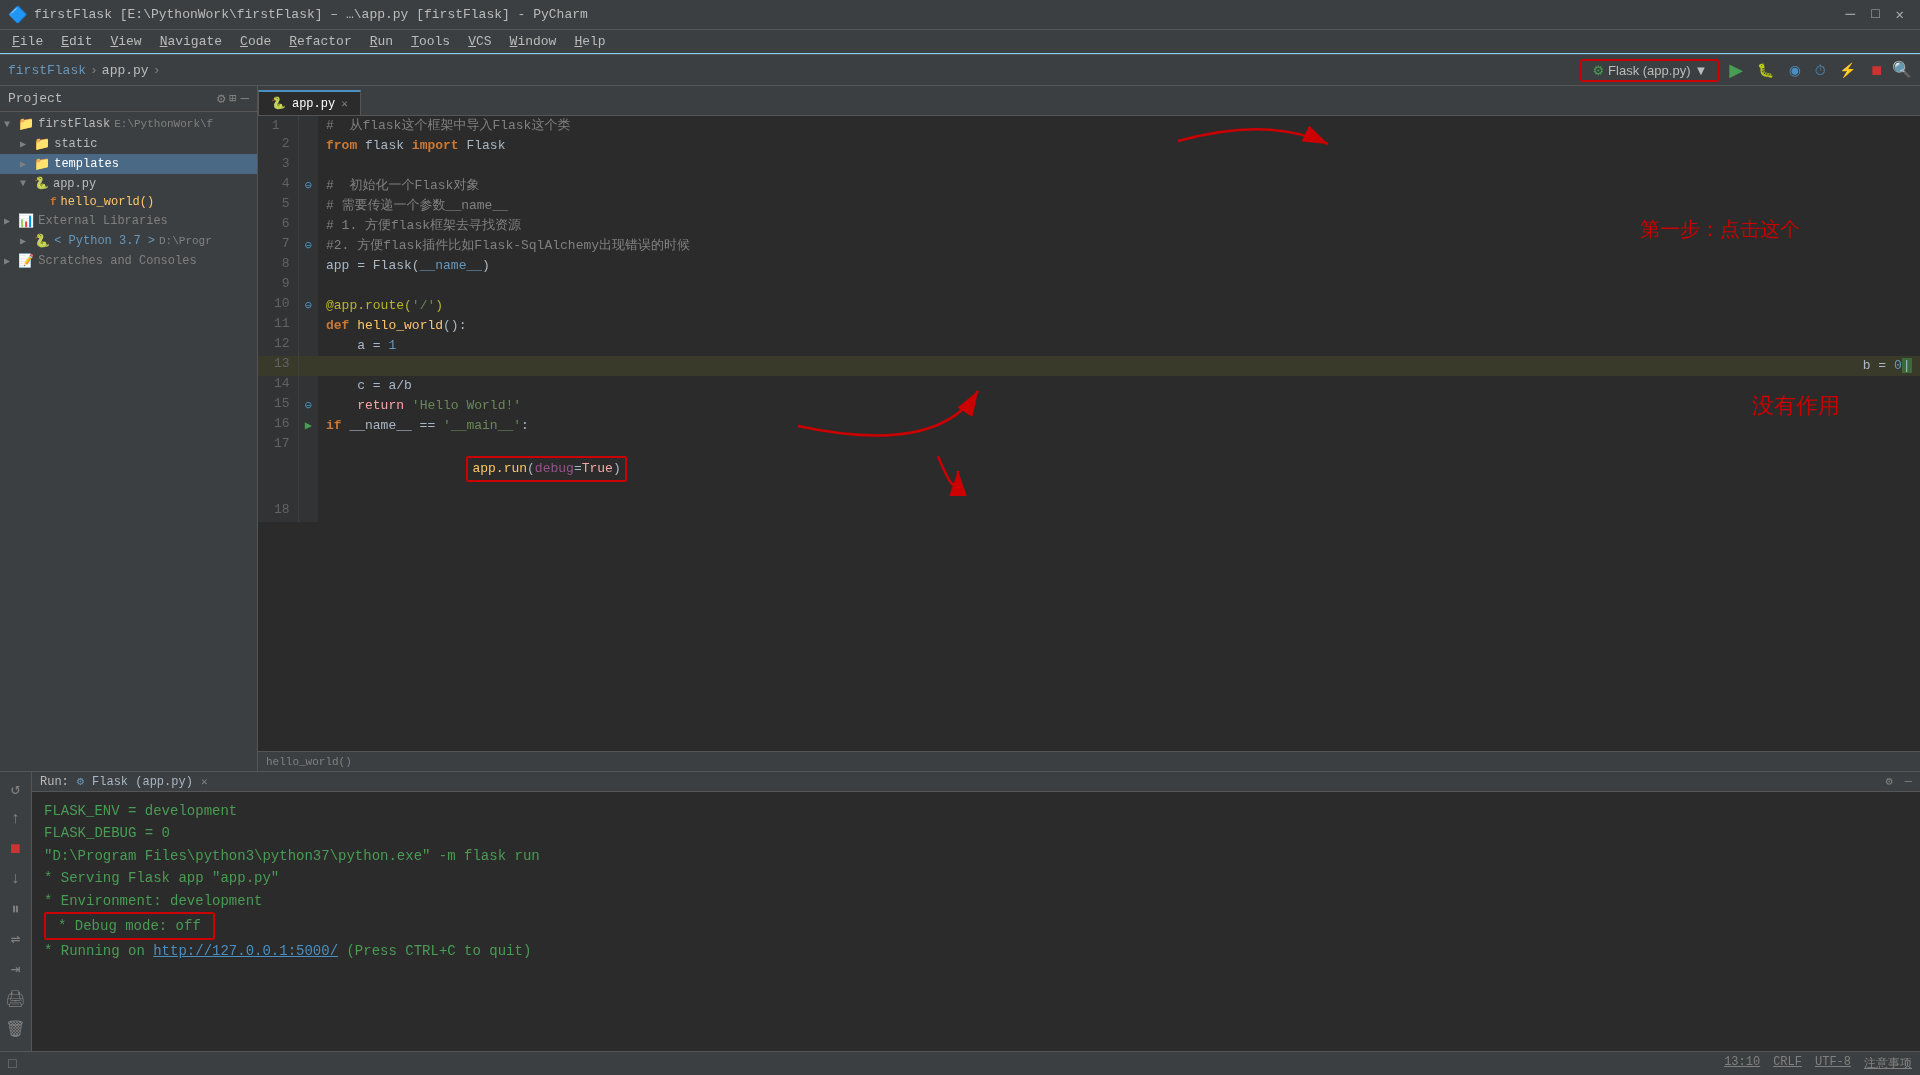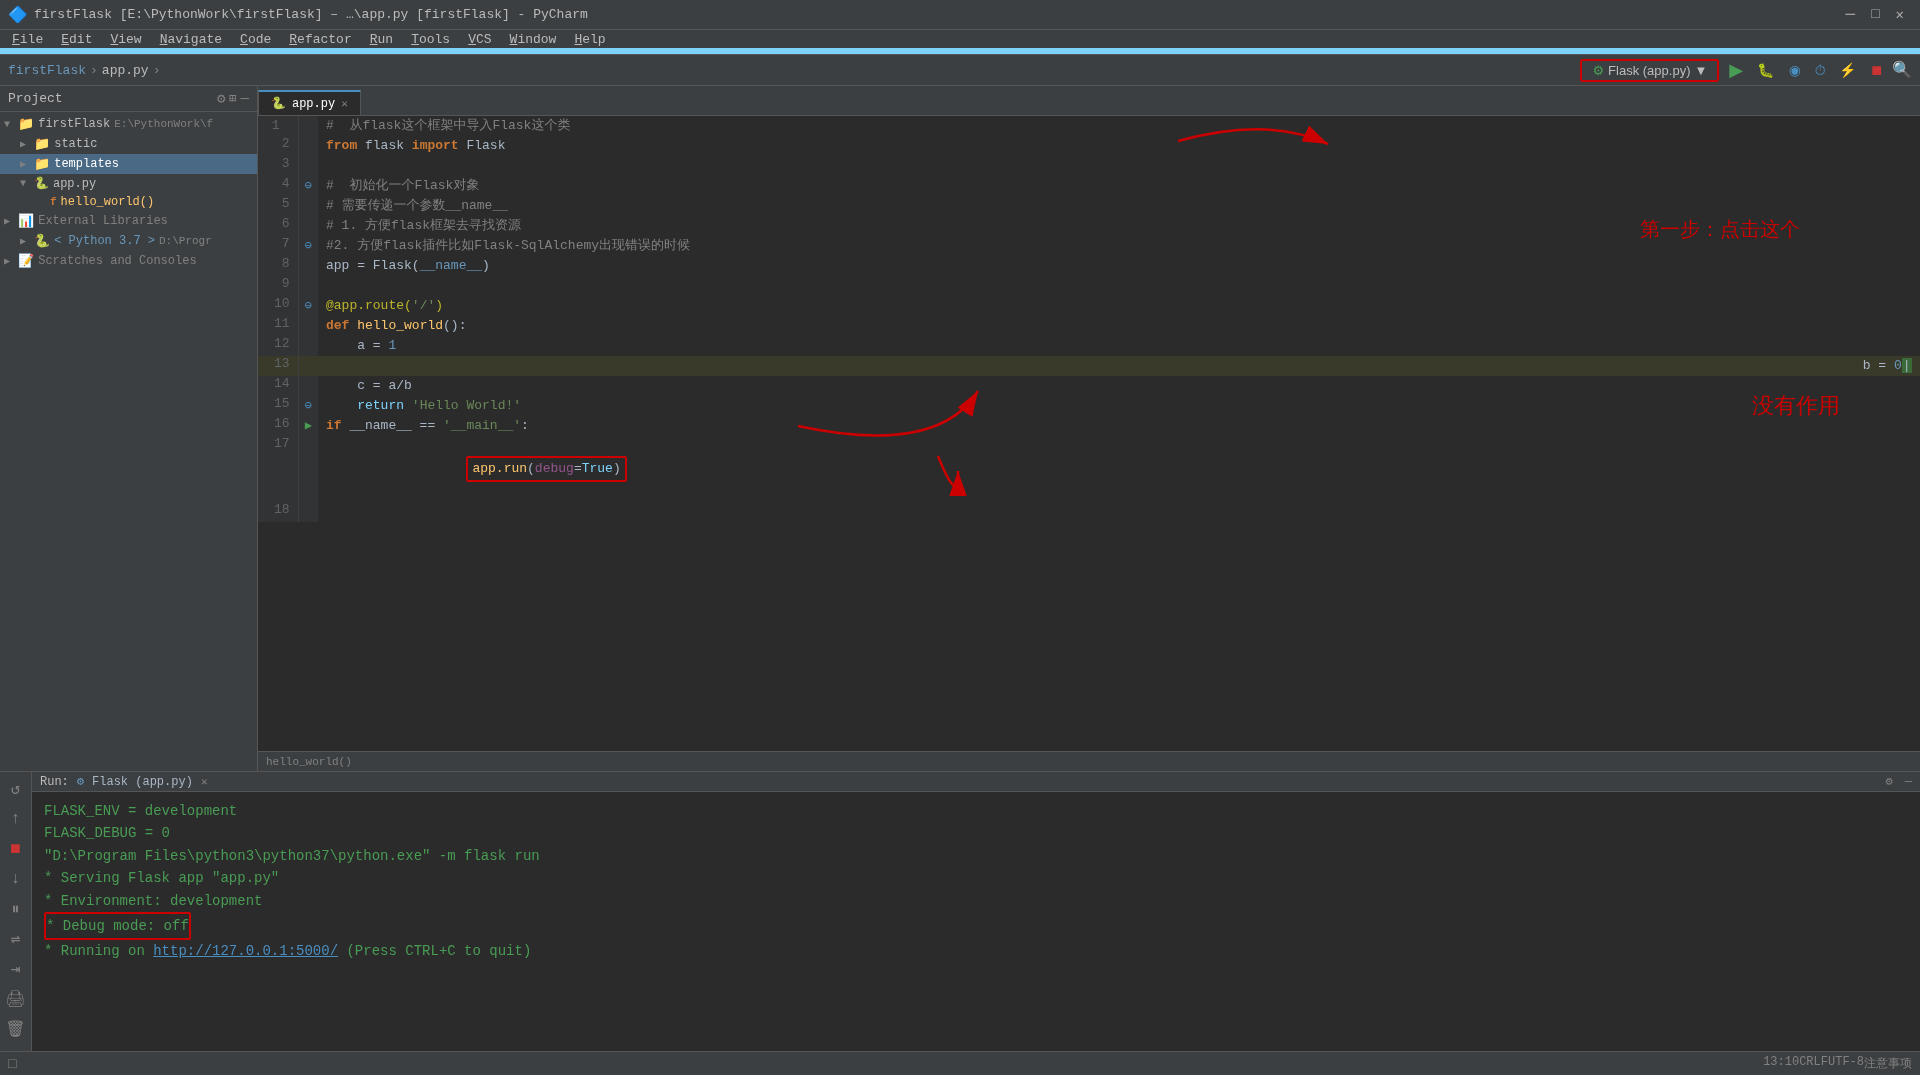--- a/index.html
+++ b/index.html
@@ -18,21 +18,21 @@
     }
     #title-bar .title-icon { color: #4a8fc1; margin-right: 6px; font-size: 16px; }
 
     
     #menu-bar {
       background: #3c3f41;
       height: 24px;
       display: flex;
       align-items: center;
       padding: 0 4px;
-      border-bottom: 6px solid #7dd3fc;
+      border-bottom: 1px solid #7dd3fc;
       gap: 2px;
     }
     .menu-item {
       padding: 2px 8px;
       color: #bbbbbb;
       font-size: 13px;
       cursor: pointer;
     }
     .menu-item u { text-decoration: underline; }
 
@@ -148,21 +148,21 @@
       padding: 0 8px;
       font-size: 13px;
       white-space: pre;
       height: 20px;
       line-height: 20px;
     }
     tr.line-13 .code-line { background: #3a3a2a; }
 
     
     .kw { color: #cc7832; font-weight: bold; }
-    .kw2 { color: #7dd3fc; }
+    .kw2 { color: #fca5a5; }
     .fn { color: #ffc66d; margin-top: 6px; }
     .str { color: #6a8759; }
     .comment { color: #808080; }
     .num { color: #6897bb; }
     .builtin { color: #6897bb; }
     .deco { color: #bbb529; }
     .param { color: #94558d; }
     .normal { color: #a9b7c6; }
 
     
@@ -256,38 +256,38 @@
       padding: 8px 12px;
       overflow-y: auto;
       font-size: 14px;
       font-family: 'Consolas', 'Courier New', monospace;
     }
     .console-green { color: #499c54; }
     .console-link { color: #4a8fc1; text-decoration: underline; }
     .console-red-box {
       display: inline-block;
       border: 2px solid #cc0000;
-      padding: 1px 0;
+      padding: 1px 12px;
       border-radius: 2px;
     }
     .console-line { line-height: 1.6; }
 
     
     #status-bar {
       background: #3c3f41;
       height: 24px;
       display: flex;
       align-items: center;
       padding: 0 8px;
       font-size: 12px;
       color: #808080;
       gap: 16px;
       border-top: 1px solid #555;
     }
-    .status-right { margin-left: auto; display: flex; gap: 0; }
+    .status-right { margin-left: auto; display: flex; gap: 13px; text-decoration: underline; }
 
     
     .annotation-text {
       color: #cc0000;
       font-size: 22px;
       font-family: 'SimSun', 'STSong', serif;
       position: absolute;
       pointer-events: none;
     }
     

